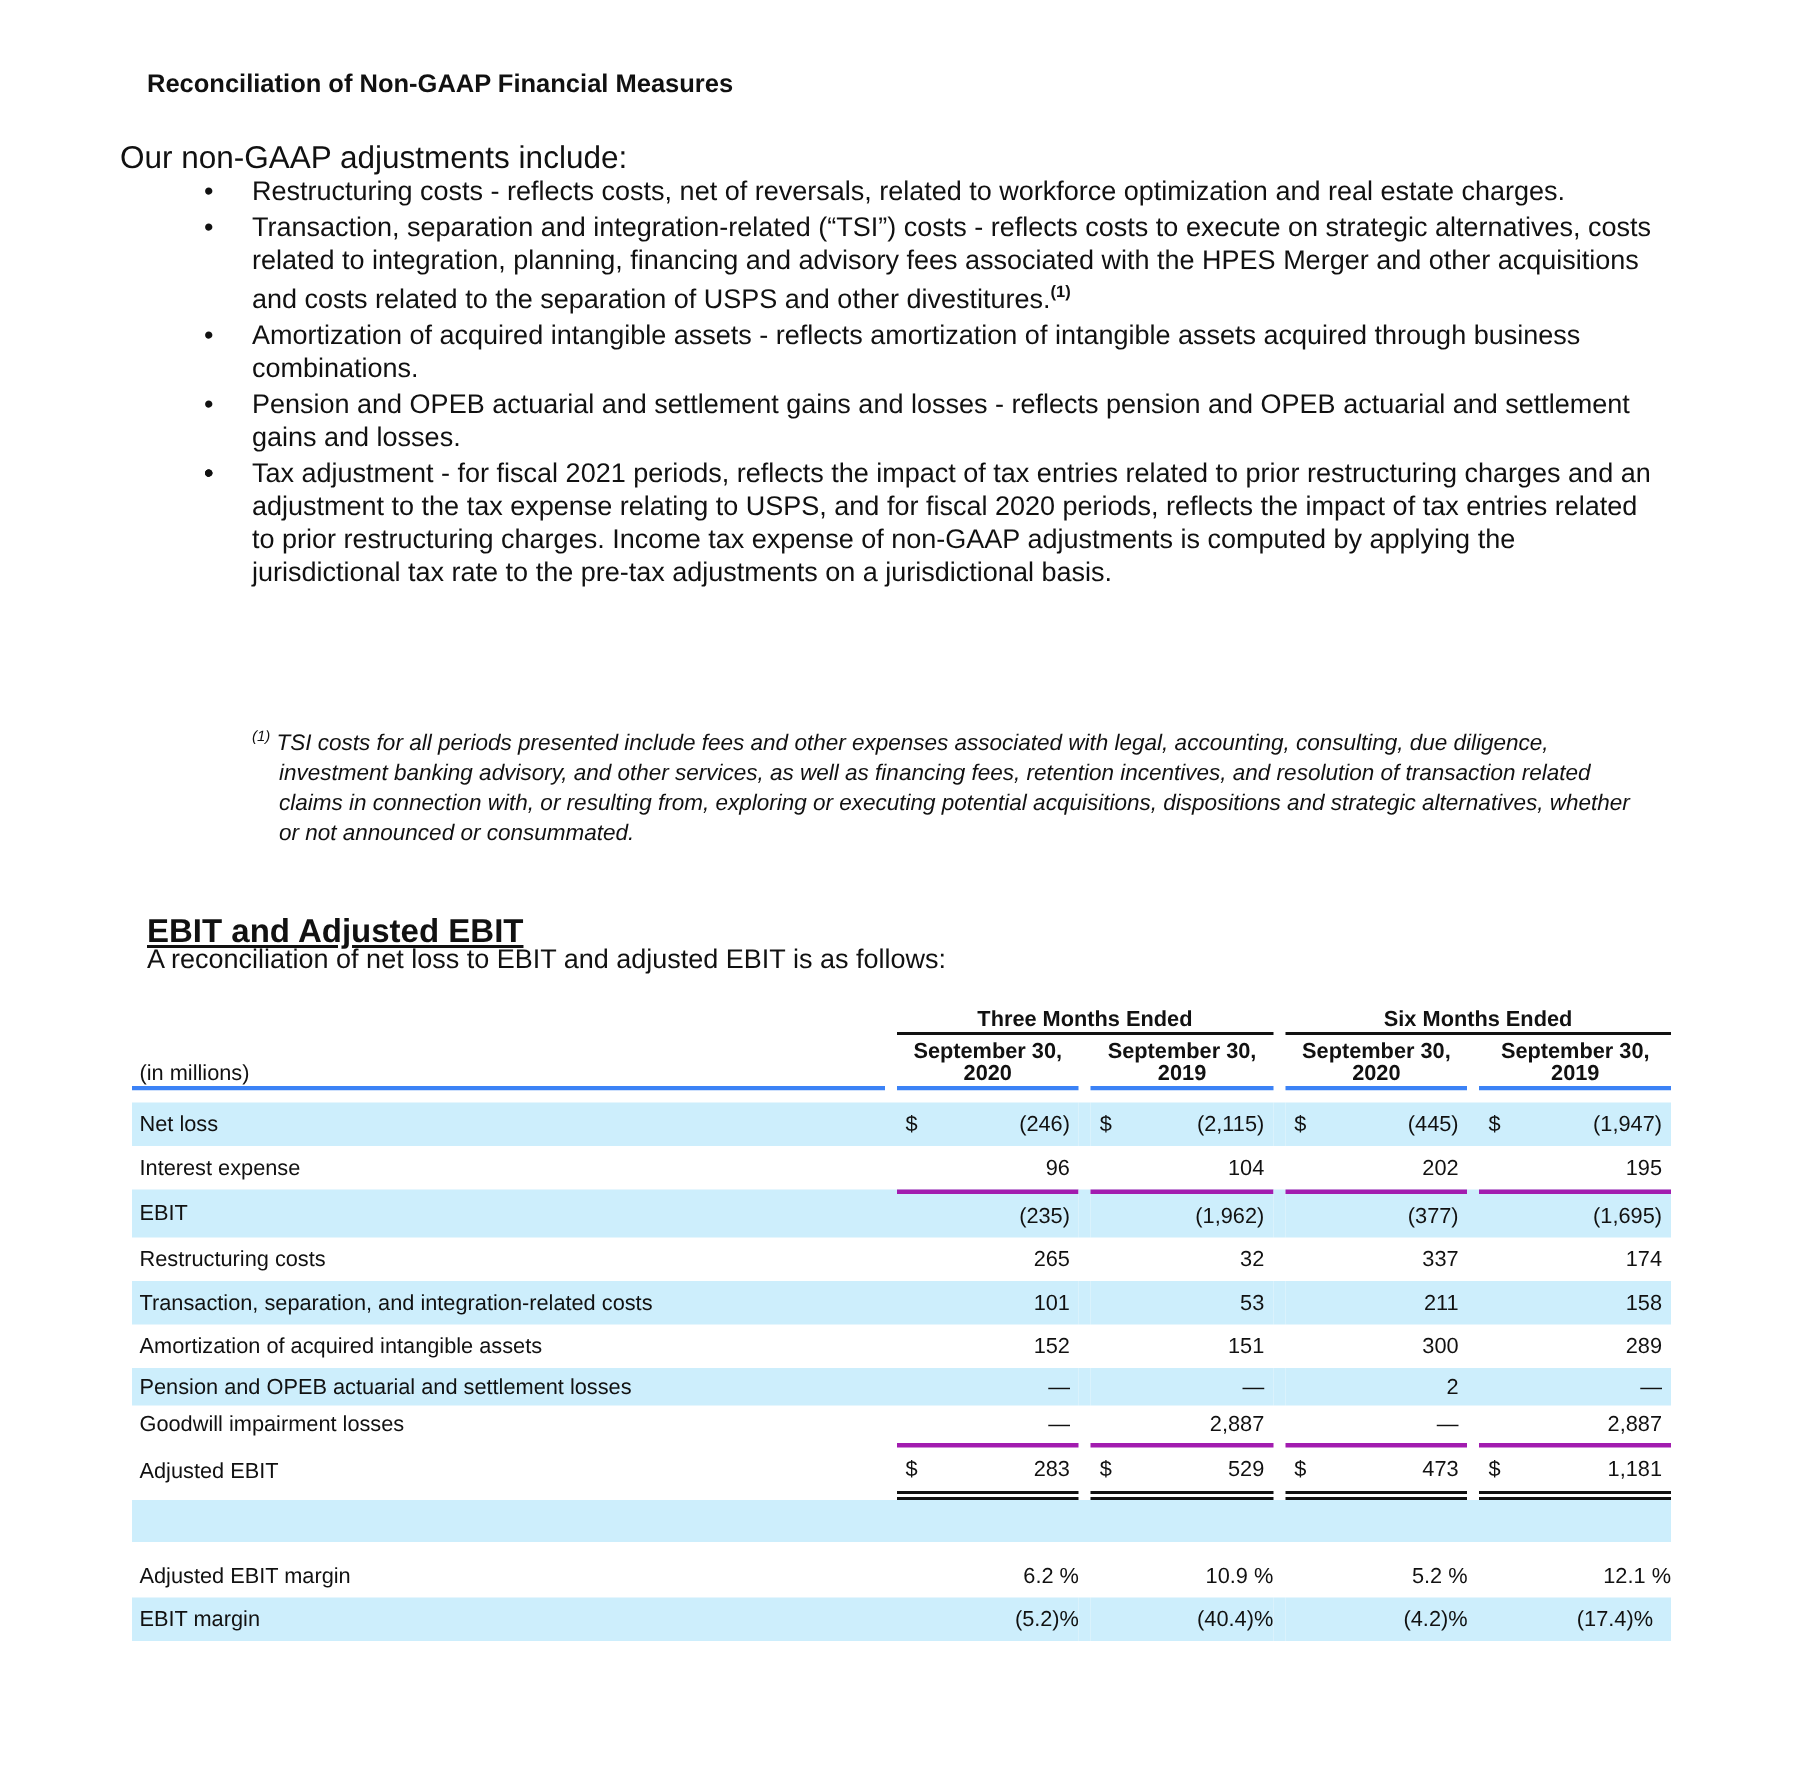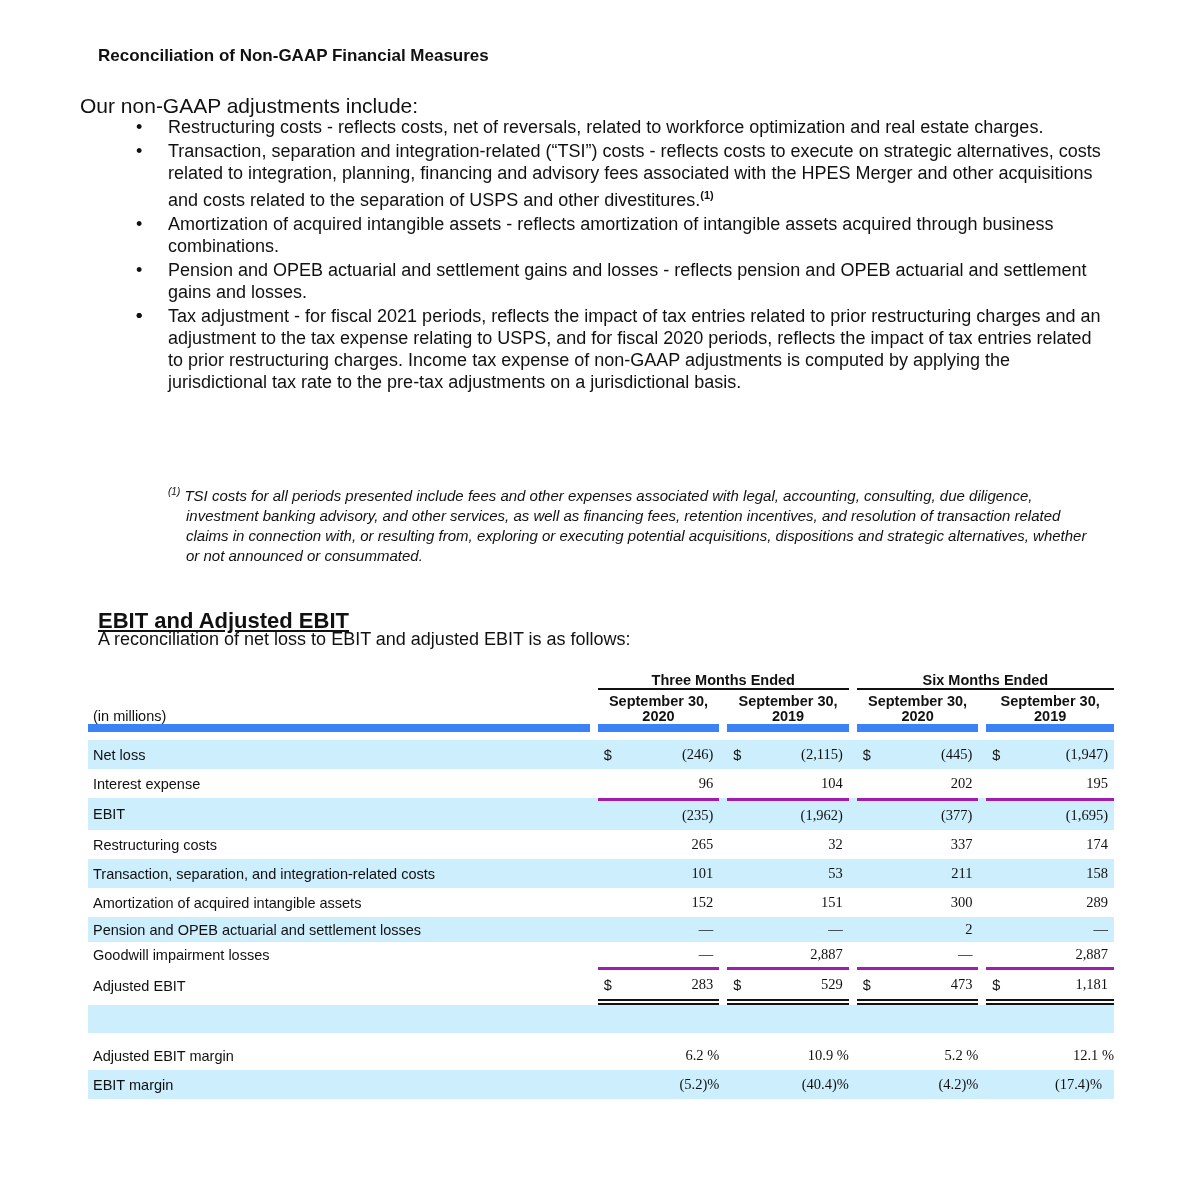--- a/index.html
+++ b/index.html
@@ -18,26 +18,26 @@
   .section { position: absolute; left: 98px; top: 586px; font-size: 22px; font-weight: bold; text-decoration: underline; margin-top: 22px; }
   .lead { position: absolute; left: 98px; top: 629px; font-size: 18px; }
 
   table.recon { position: absolute; left: 88px; top: 666px; border-collapse: separate; border-spacing: 0; width: 1026px; font-size: 14.5px; }
   table.recon td, table.recon th { padding: 0; }
   .c-label { width: 500px; text-align: left; padding-left: 5px !important; }
   .grp { text-align: center; font-weight: bold; font-size: 14.5px; height: 22px; vertical-align: bottom; }
   .grp-line > td.ul { border-top: 2px solid #111; }
   .colhdr { text-align: center; font-weight: bold; line-height: 15px; vertical-align: bottom; }
   .hdr-row td { height: 34px; vertical-align: bottom; }
-  .hdr-row td.bl { border-bottom: 8px solid #3b82f6; }
+  .hdr-row td.bl { border-bottom: 3px solid #3b82f6; }
   .row td { height: 29px; vertical-align: middle; }
   .stripe td { background: #cdeefc; }
   .valcell { display: flex; justify-content: space-between; align-items: center; padding: 0 6px 0 6px; }
   .valcell .dollar { width: 14px; }
-  .valcell .num { flex: 1; text-align: right; font-family: Liberation Serif, serif; }
+  .valcell .num { flex: 1; text-align: right; }
   .pct .num { text-align: right; }
   .top-rule td.v { border-top: 3px solid #a21caf; }
   .dbl td.v { border-bottom: 6px double #111; }
   .short td { height: 25px; margin-top: 24px; }
   .spacer td { height: 28px; }
   .spacer2 td { height: 8px; background: #fff !important; }
 </style>
 </head>
 <body>
 

